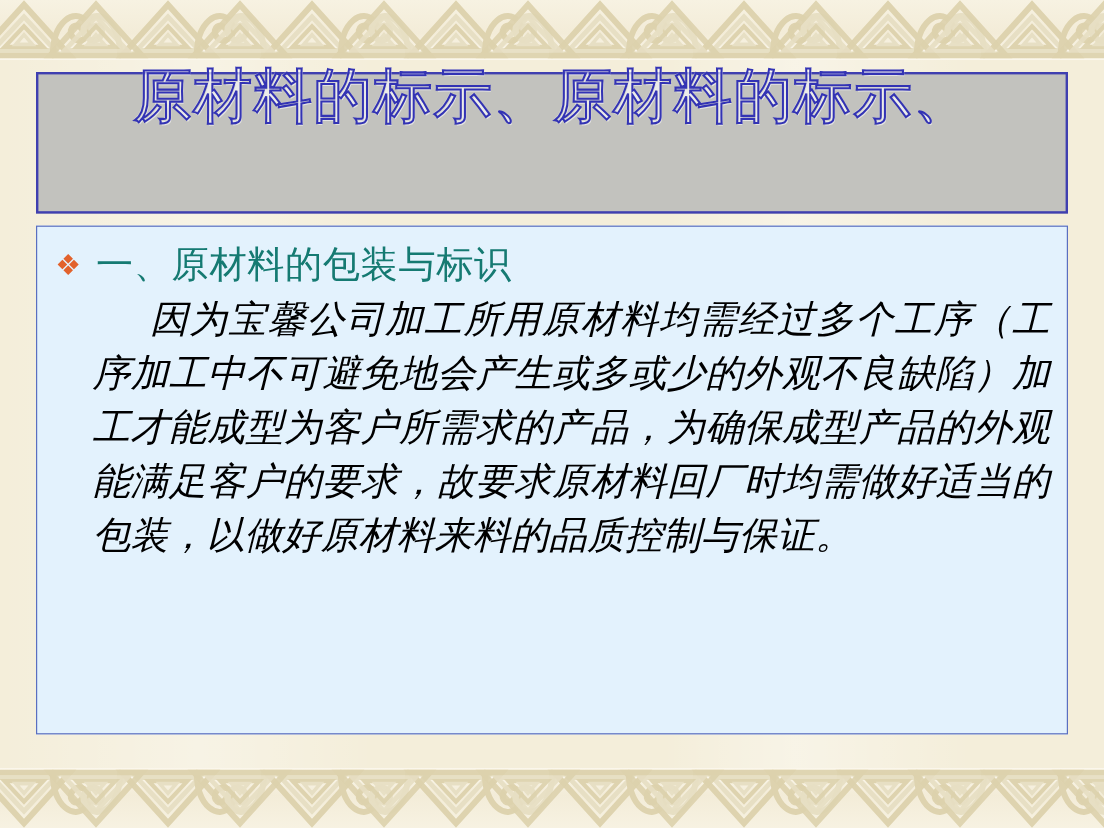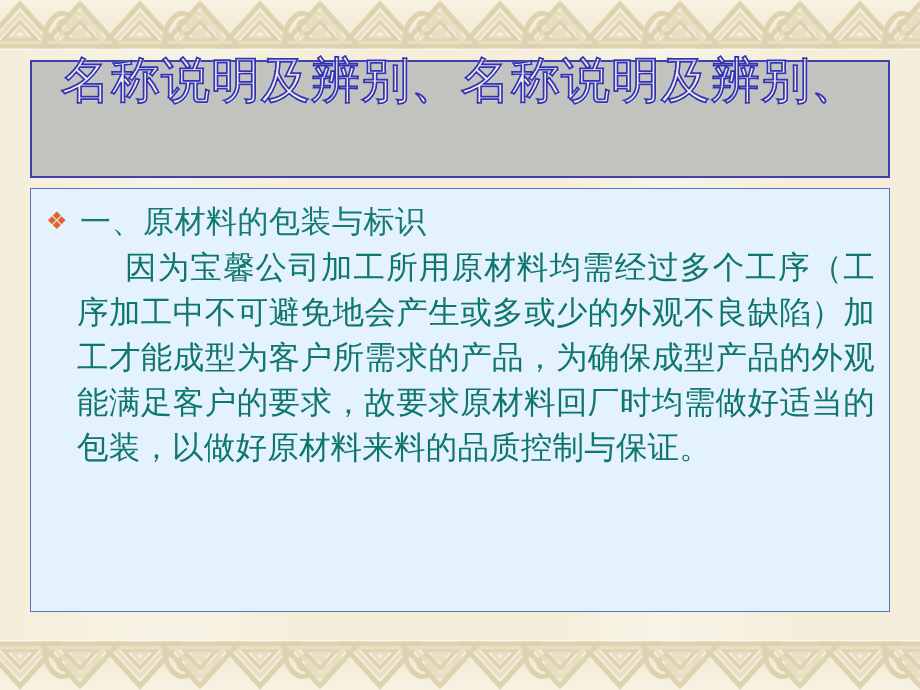--- a/index.html
+++ b/index.html
@@ -113,29 +113,30 @@
     flex: 0 0 34px;
     text-align: left;
     padding-left: 3px;
   }
   .bullet-label {
     flex: 1 1 auto;
     letter-spacing: 0.5px;
   }
   .body-para {
     font-family: "DejaVu Serif", "Liberation Serif", serif;
-    color: #0f766e;
+    color: #000000;
     font-size: 31.5px;
     line-height: 45px;
     letter-spacing: 0.2px;
     margin: 2px 0 0 34px;
     text-indent: 48px;
     text-align: justify;
     text-justify: inter-character;
     padding-right: 4px;
+    font-style: italic;
   }
 </style>
 </head>
 <body>
 
 <div id="slide">
 
   <div class="page-field"></div>
 
   <div class="border-band top">
@@ -200,21 +201,21 @@
         <use href="#triSpiral" x="400" y="0"></use>
         <use href="#triSpiral" x="520" y="0"></use>
         <use href="#triSpiral" x="640" y="0"></use>
         <use href="#triSpiral" x="760" y="0"></use>
         <use href="#triSpiral" x="880" y="0"></use>
       </g>
     </svg>
   </div>
 
   <div class="title-box"></div>
-  <div class="title-text"><span>名称说明及辨别、名称说明及辨别、</span></div>
+  <div class="title-text"><span>原材料的标示、原材料的标示、</span></div>
 
   <div class="content-box">
     <div class="content-inner">
 
       <div class="bullet-row">
         <span class="bullet-glyph">❖</span>
         <span class="bullet-label">一、原材料的包装与标识</span>
       </div>
 
       <p class="body-para">因为宝馨公司加工所用原材料均需经过多个工序（工序加工中不可避免地会产生或多或少的外观不良缺陷）加工才能成型为客户所需求的产品，为确保成型产品的外观能满足客户的要求，故要求原材料回厂时均需做好适当的包装，以做好原材料来料的品质控制与保证。</p>

